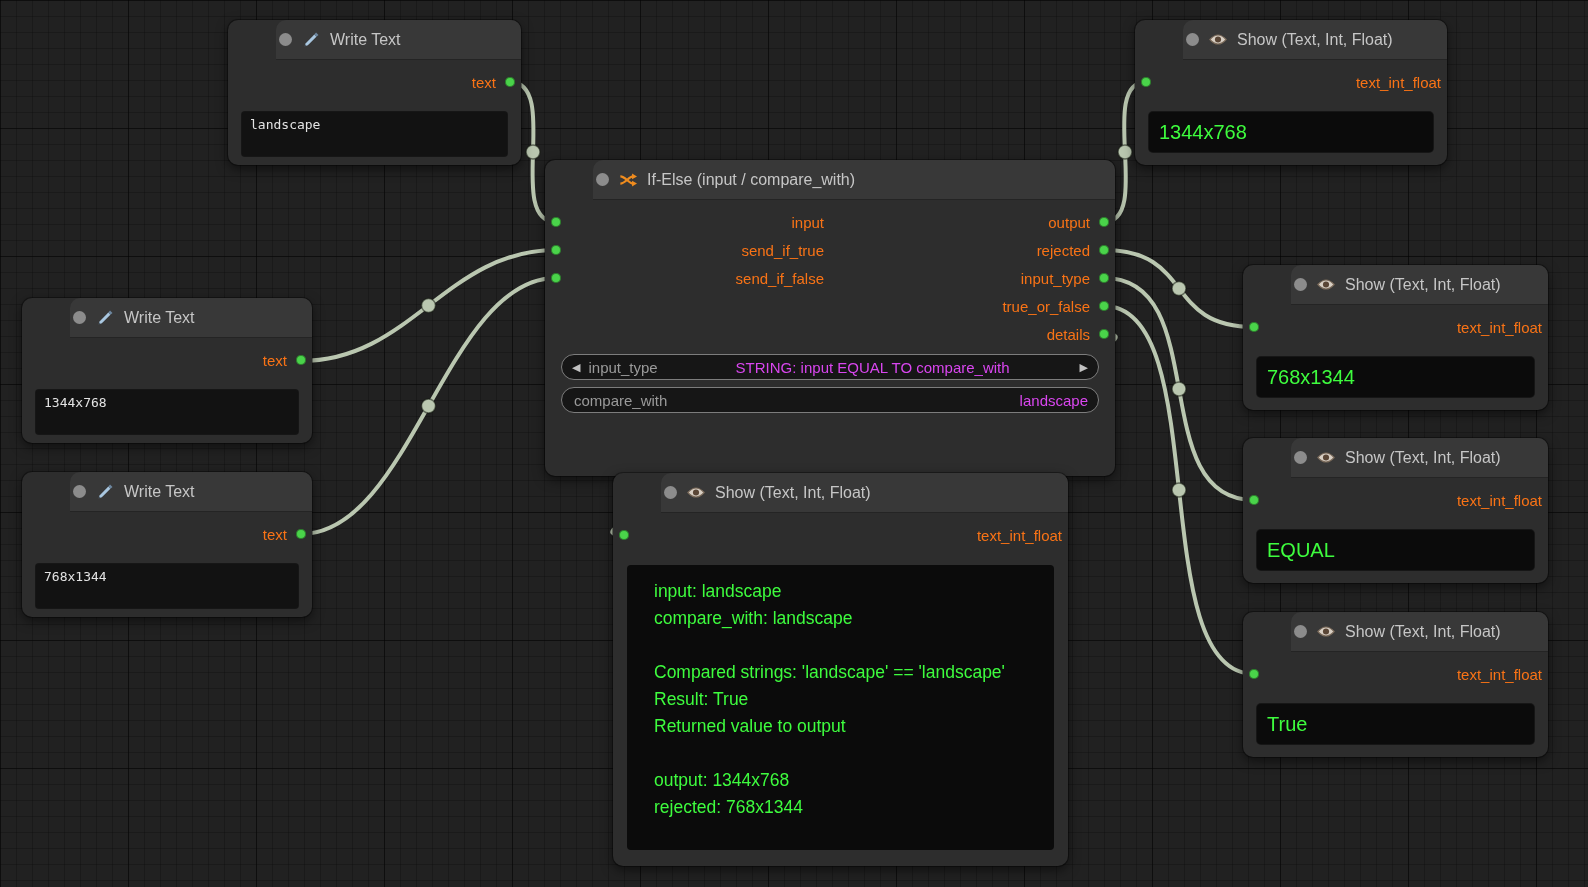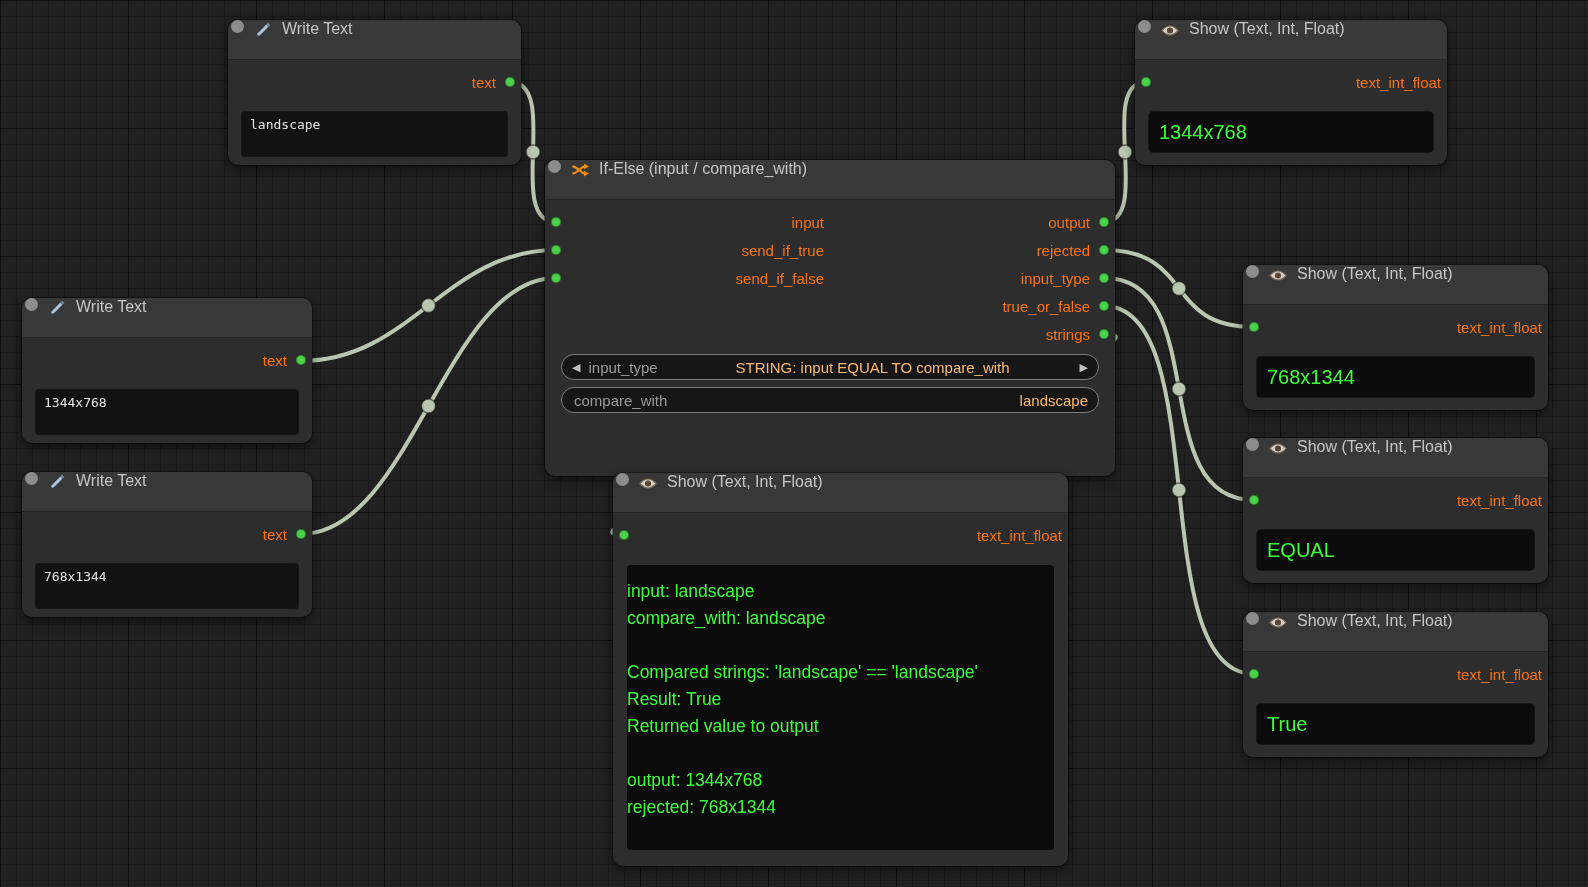--- a/index.html
+++ b/index.html
@@ -26,22 +26,22 @@
   #edges{position:absolute;left:0;top:0;width:100%;height:100%;}
   .link{fill:none;stroke:var(--link-color);stroke-width:4;stroke-linecap:round;}
   .link-dot{fill:var(--link-color);stroke:rgba(20,26,16,.55);stroke-width:1.5;}
 
   .node{
     position:absolute;background:var(--node-bg);border-radius:10px;
     box-shadow:0 4px 12px rgba(0,0,0,.55), 0 0 0 1px rgba(0,0,0,.35);
   }
   .header{
     height:40px;background:var(--header-bg);border-radius:10px 10px 0 0;
-    display:flex;align-items:flex-start;gap:9px;padding:0 3px;
-    border-bottom:1px solid #242424;box-sizing:border-box;
+    display:flex;align-items:center;gap:9px;padding:0 3px;
+    border-bottom:1px solid #242424;box-sizing:border-box;margin-left:48px;
   }
   .cdot{width:13px;height:13px;border-radius:50%;background:#8c8c8c;flex:none;}
   .icon{width:20px;height:20px;display:flex;align-items:center;justify-content:center;flex:none;}
   .title{font-size:16px;color:#c6c6c6;white-space:nowrap;overflow:hidden;}
   .body{padding-top:8px;}
   .rows{position:relative;}
   .col-in{position:absolute;left:0;top:0;right:50%;}
   .col-out{position:absolute;right:0;top:0;left:40%;}
   .port{display:flex;align-items:center;height:28px;gap:9px;padding:0 6px;justify-content:space-between;}
   .port.out{justify-content:flex-end;}
@@ -56,31 +56,31 @@
     padding:5px 8px;overflow:hidden;box-shadow:0 0 0 1px rgba(0,0,0,.5);
   }
   .valuebox{
     margin:16px 14px 0;height:40px;background:#0b0b0b;border-radius:4px;
     font-size:20px;color:var(--value-green);line-height:40px;padding:0 10px;
     overflow:hidden;white-space:nowrap;box-shadow:0 0 0 1px rgba(0,0,0,.5);
   }
   .detailsbox{
     margin:16px 14px 0;background:#0b0b0b;border-radius:4px;
     font-size:17.5px;line-height:27px;color:var(--value-green);
-    padding:13px 0;white-space:pre-line;overflow:hidden;box-sizing:border-box;
+    padding:13px 27px;white-space:pre-line;overflow:hidden;box-sizing:border-box;
   }
   .widgets{margin:6px 0 0;display:flex;flex-direction:column;gap:7px;}
   .pill{
     height:26px;margin:0 16px;border:1px solid #7d7d7d;border-radius:13px;
     background:#161616;display:flex;align-items:center;padding:0 10px;
     font-size:15px;box-sizing:border-box;
   }
   .arrow{color:#c2c2c2;font-size:11px;flex:none;}
   .wlabel{color:#9a9a9a;margin:0 8px;white-space:nowrap;}
-  .wvalue{flex:1;text-align:center;color:#fdba74;white-space:nowrap;overflow:hidden;}
+  .wvalue{flex:1;text-align:center;color:#d946ef;white-space:nowrap;overflow:hidden;}
   .wvalue.right{text-align:right;}
 </style>
 </head>
 <body>
 
 <div class="canvas">
 
   <svg id="edges">
       <path d="M 510 82 C 561 82, 505 222, 556 222" class="link"></path>
       <circle cx="533" cy="152" r="7" class="link-dot"></circle>
@@ -211,21 +211,21 @@
           </div>
           <div class="port out">
             <span class="plabel">input_type</span>
             <span class="pdot"></span>
           </div>
           <div class="port out">
             <span class="plabel">true_or_false</span>
             <span class="pdot"></span>
           </div>
           <div class="port out">
-            <span class="plabel">strings</span>
+            <span class="plabel">details</span>
             <span class="pdot"></span>
           </div>
         </div>
       </div>
       <div class="widgets">
         <div class="pill">
           <span class="arrow">◀</span>
           <span class="wlabel">input_type</span>
           <span class="wvalue">STRING: input EQUAL TO compare_with</span>
           <span class="arrow">▶</span>

